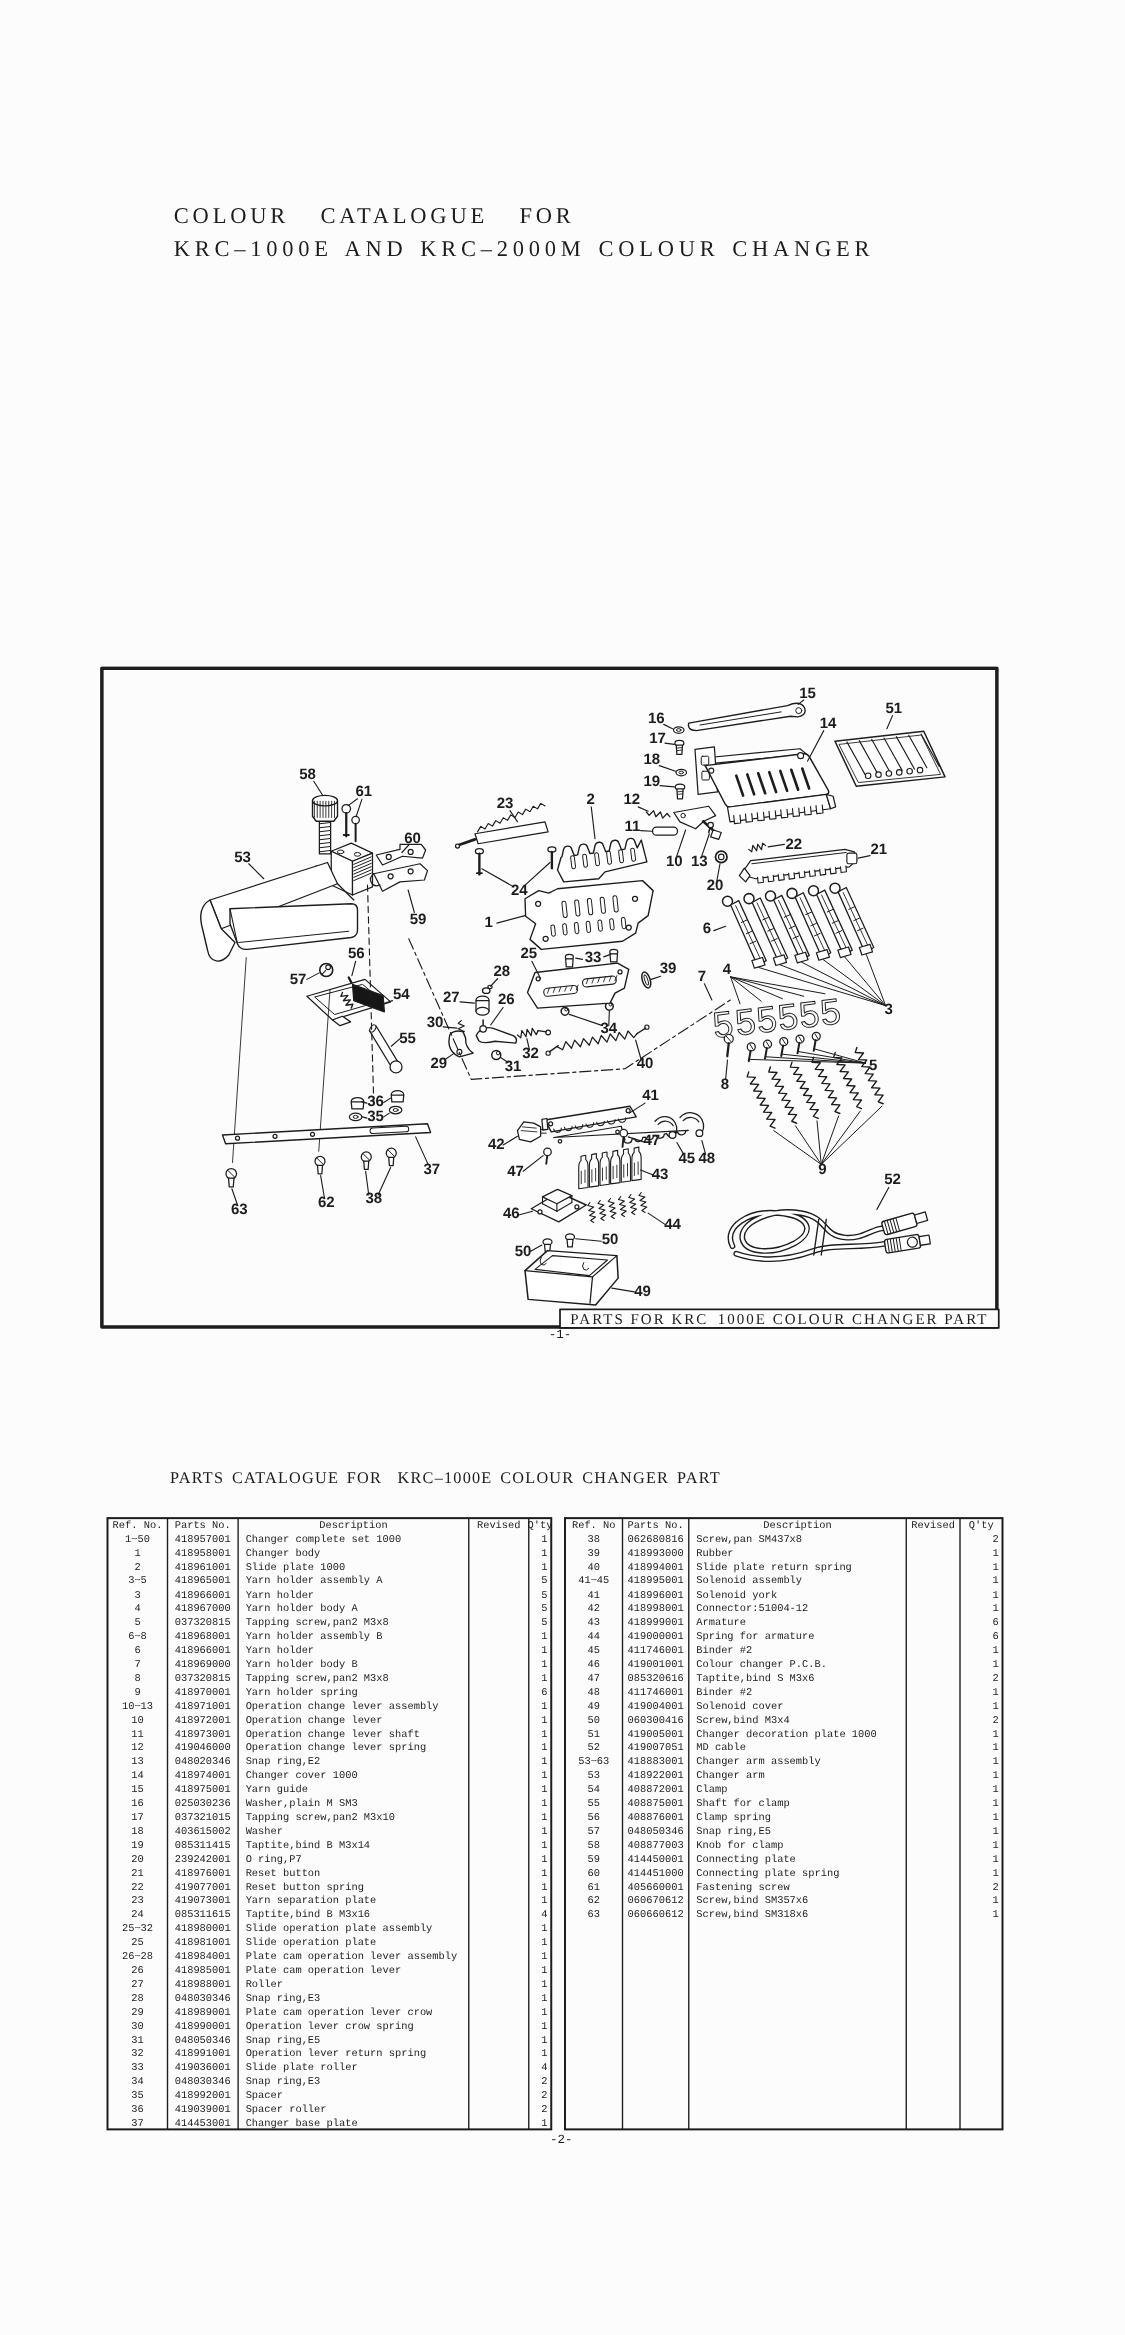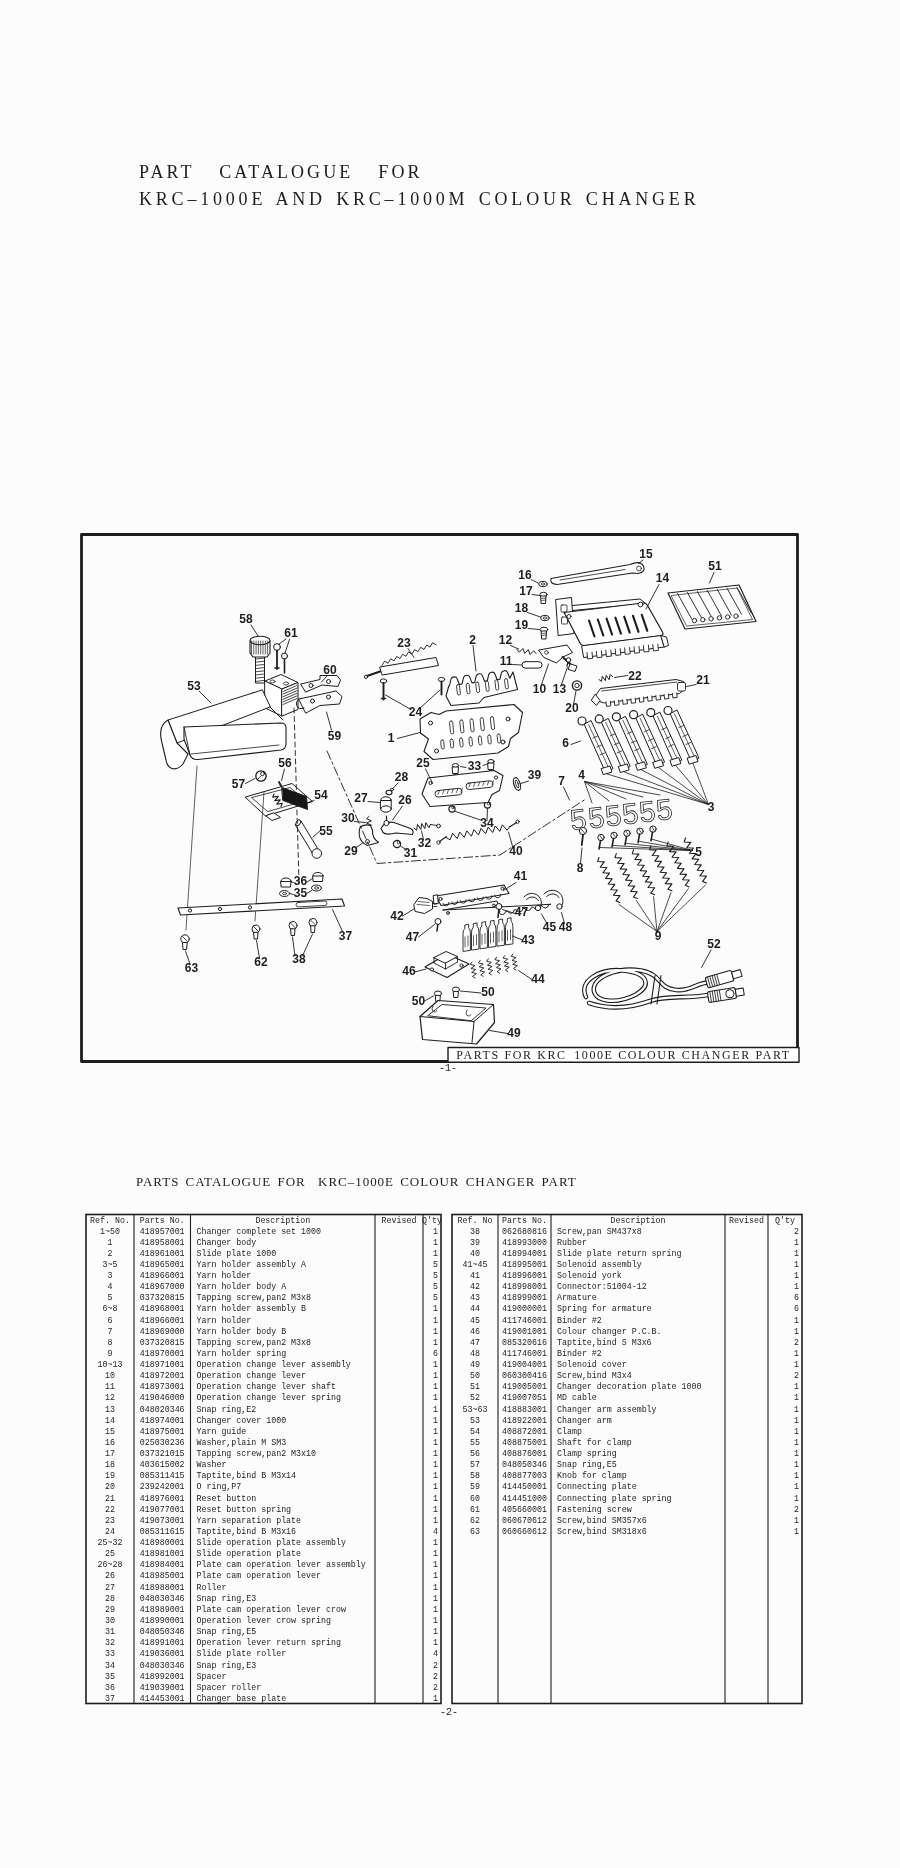--- a/index.html
+++ b/index.html
@@ -4,23 +4,23 @@
 <style>
   html,body{margin:0;padding:0}
   body{width:900px;height:1868px;background:#fcfcfc;position:relative;
        font-family:"Liberation Sans",sans-serif;color:#1d1d1d}
   .ser{font-family:"Liberation Serif",serif;position:absolute;white-space:pre}
   .pn{font-family:"Liberation Mono",monospace;font-size:10px;position:absolute}
 </style>
 </head>
 <body>
 
-<div class="ser" style="left:139px;top:162px;font-size:18px;letter-spacing:3.05px;word-spacing:5px">PART  CATALOGUE  FOR</div>
-
-<div class="ser" style="left:139px;top:189px;font-size:18px;letter-spacing:3.8px;word-spacing:2px">KRC–1000E AND KRC–1000M COLOUR CHANGER</div>
+<div class="ser" style="left:139px;top:162px;font-size:18px;letter-spacing:3.05px;word-spacing:5px">COLOUR  CATALOGUE  FOR</div>
+
+<div class="ser" style="left:139px;top:189px;font-size:18px;letter-spacing:3.8px;word-spacing:2px">KRC–1000E AND KRC–2000M COLOUR CHANGER</div>
 
 <svg width="720" height="531" viewBox="0 0 720 531" style="position:absolute;left:80px;top:533px" stroke="#1d1d1d" fill="none" stroke-linecap="round" stroke-linejoin="round">
 <style>.pl{font-family:"Liberation Sans",sans-serif;font-weight:bold;fill:#1d1d1d;stroke:none}</style>
 
 <g>
       <rect x="1.5" y="1.5" width="716" height="527" fill="none" stroke-width="2.8"></rect>
     </g>
 
 <g>
       <path d="M175.5,123.0 L175.5,150.0 L184.5,150.0 L184.5,123.0Z" fill="#fff" stroke-width="1.0"></path>

